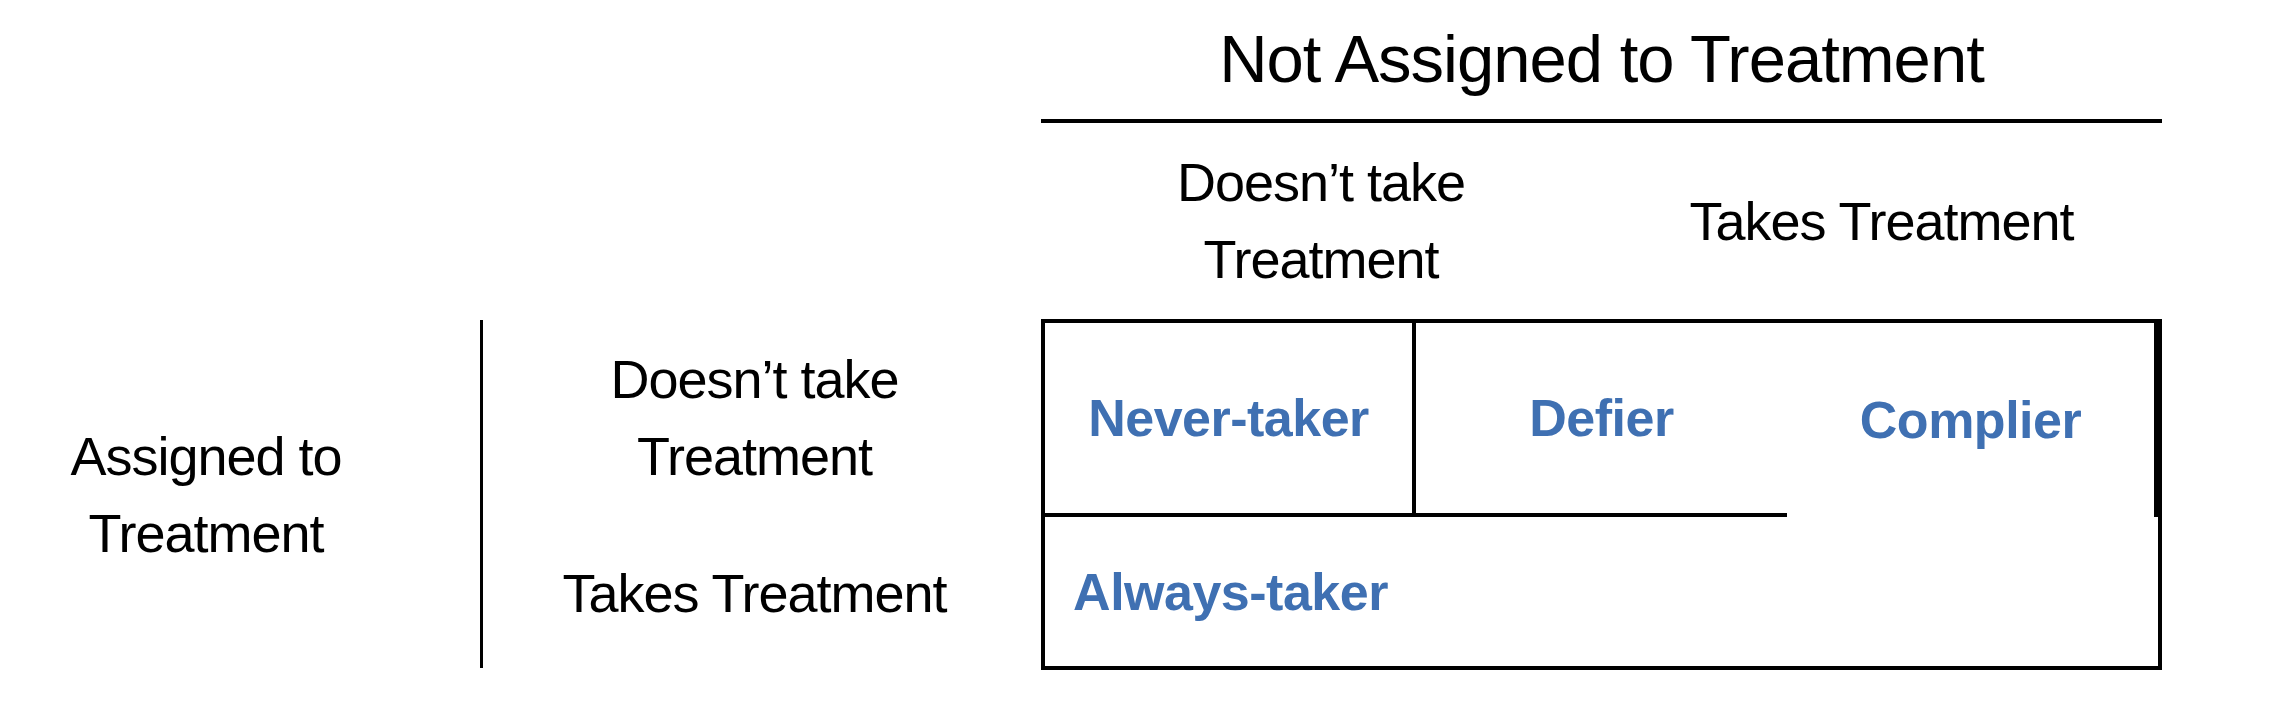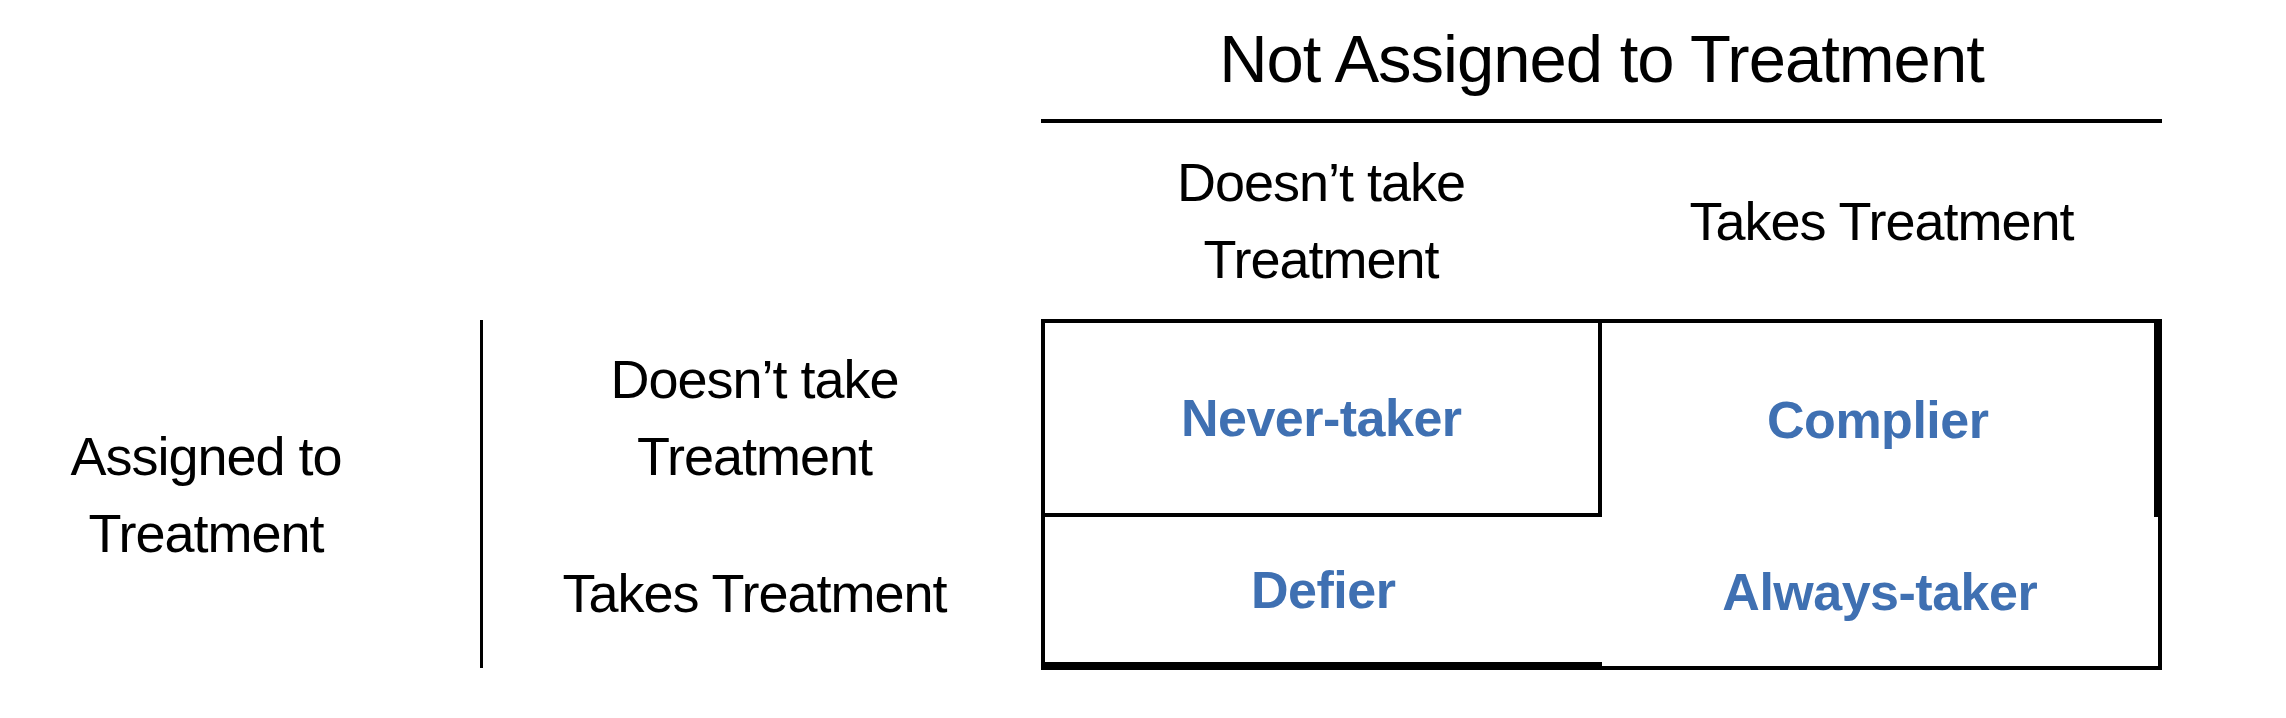--- a/index.html
+++ b/index.html
@@ -77,21 +77,21 @@
   .row-header-1 { top: 319px; height: 198px; }
   .row-header-2 { top: 517px; height: 153px; }
 
   
   .grid {
     position: absolute;
     left: 1041px; top: 319px;
     width: 1121px; height: 351px;
     border: 4px solid var(--line-color);
     display: grid;
-    grid-template-columns: 1fr 1fr;
+    grid-template-columns: 1fr 1fr 1fr;
     grid-template-rows: 194px 1fr;
     background: var(--bg);
   }
   .cell {
     display: flex; align-items: center; justify-content: center;
     font-size: 52px; font-weight: bold; letter-spacing: -0.5px;
     color: var(--cell-blue);
     white-space: nowrap;
   }
   .cell-tl { border-right: 4px solid var(--line-color); border-bottom: 4px solid var(--line-color); }
@@ -127,18 +127,18 @@
     <span>Doesn’t take</span>
     <span>Treatment</span>
   </div>
 
   <div class="row-header row-header-2">
     <span>Takes Treatment</span>
   </div>
 
   <div class="grid">
     <div class="cell cell-tl">Never-taker</div>
+    <div class="cell cell-tr">Defier</div>
     <div class="cell cell-bl">Complier</div>
-    <div class="cell cell-tr">Defier</div>
     <div class="cell cell-br">Always-taker</div>
   </div>
 
 </div>
 
 </body></html>

